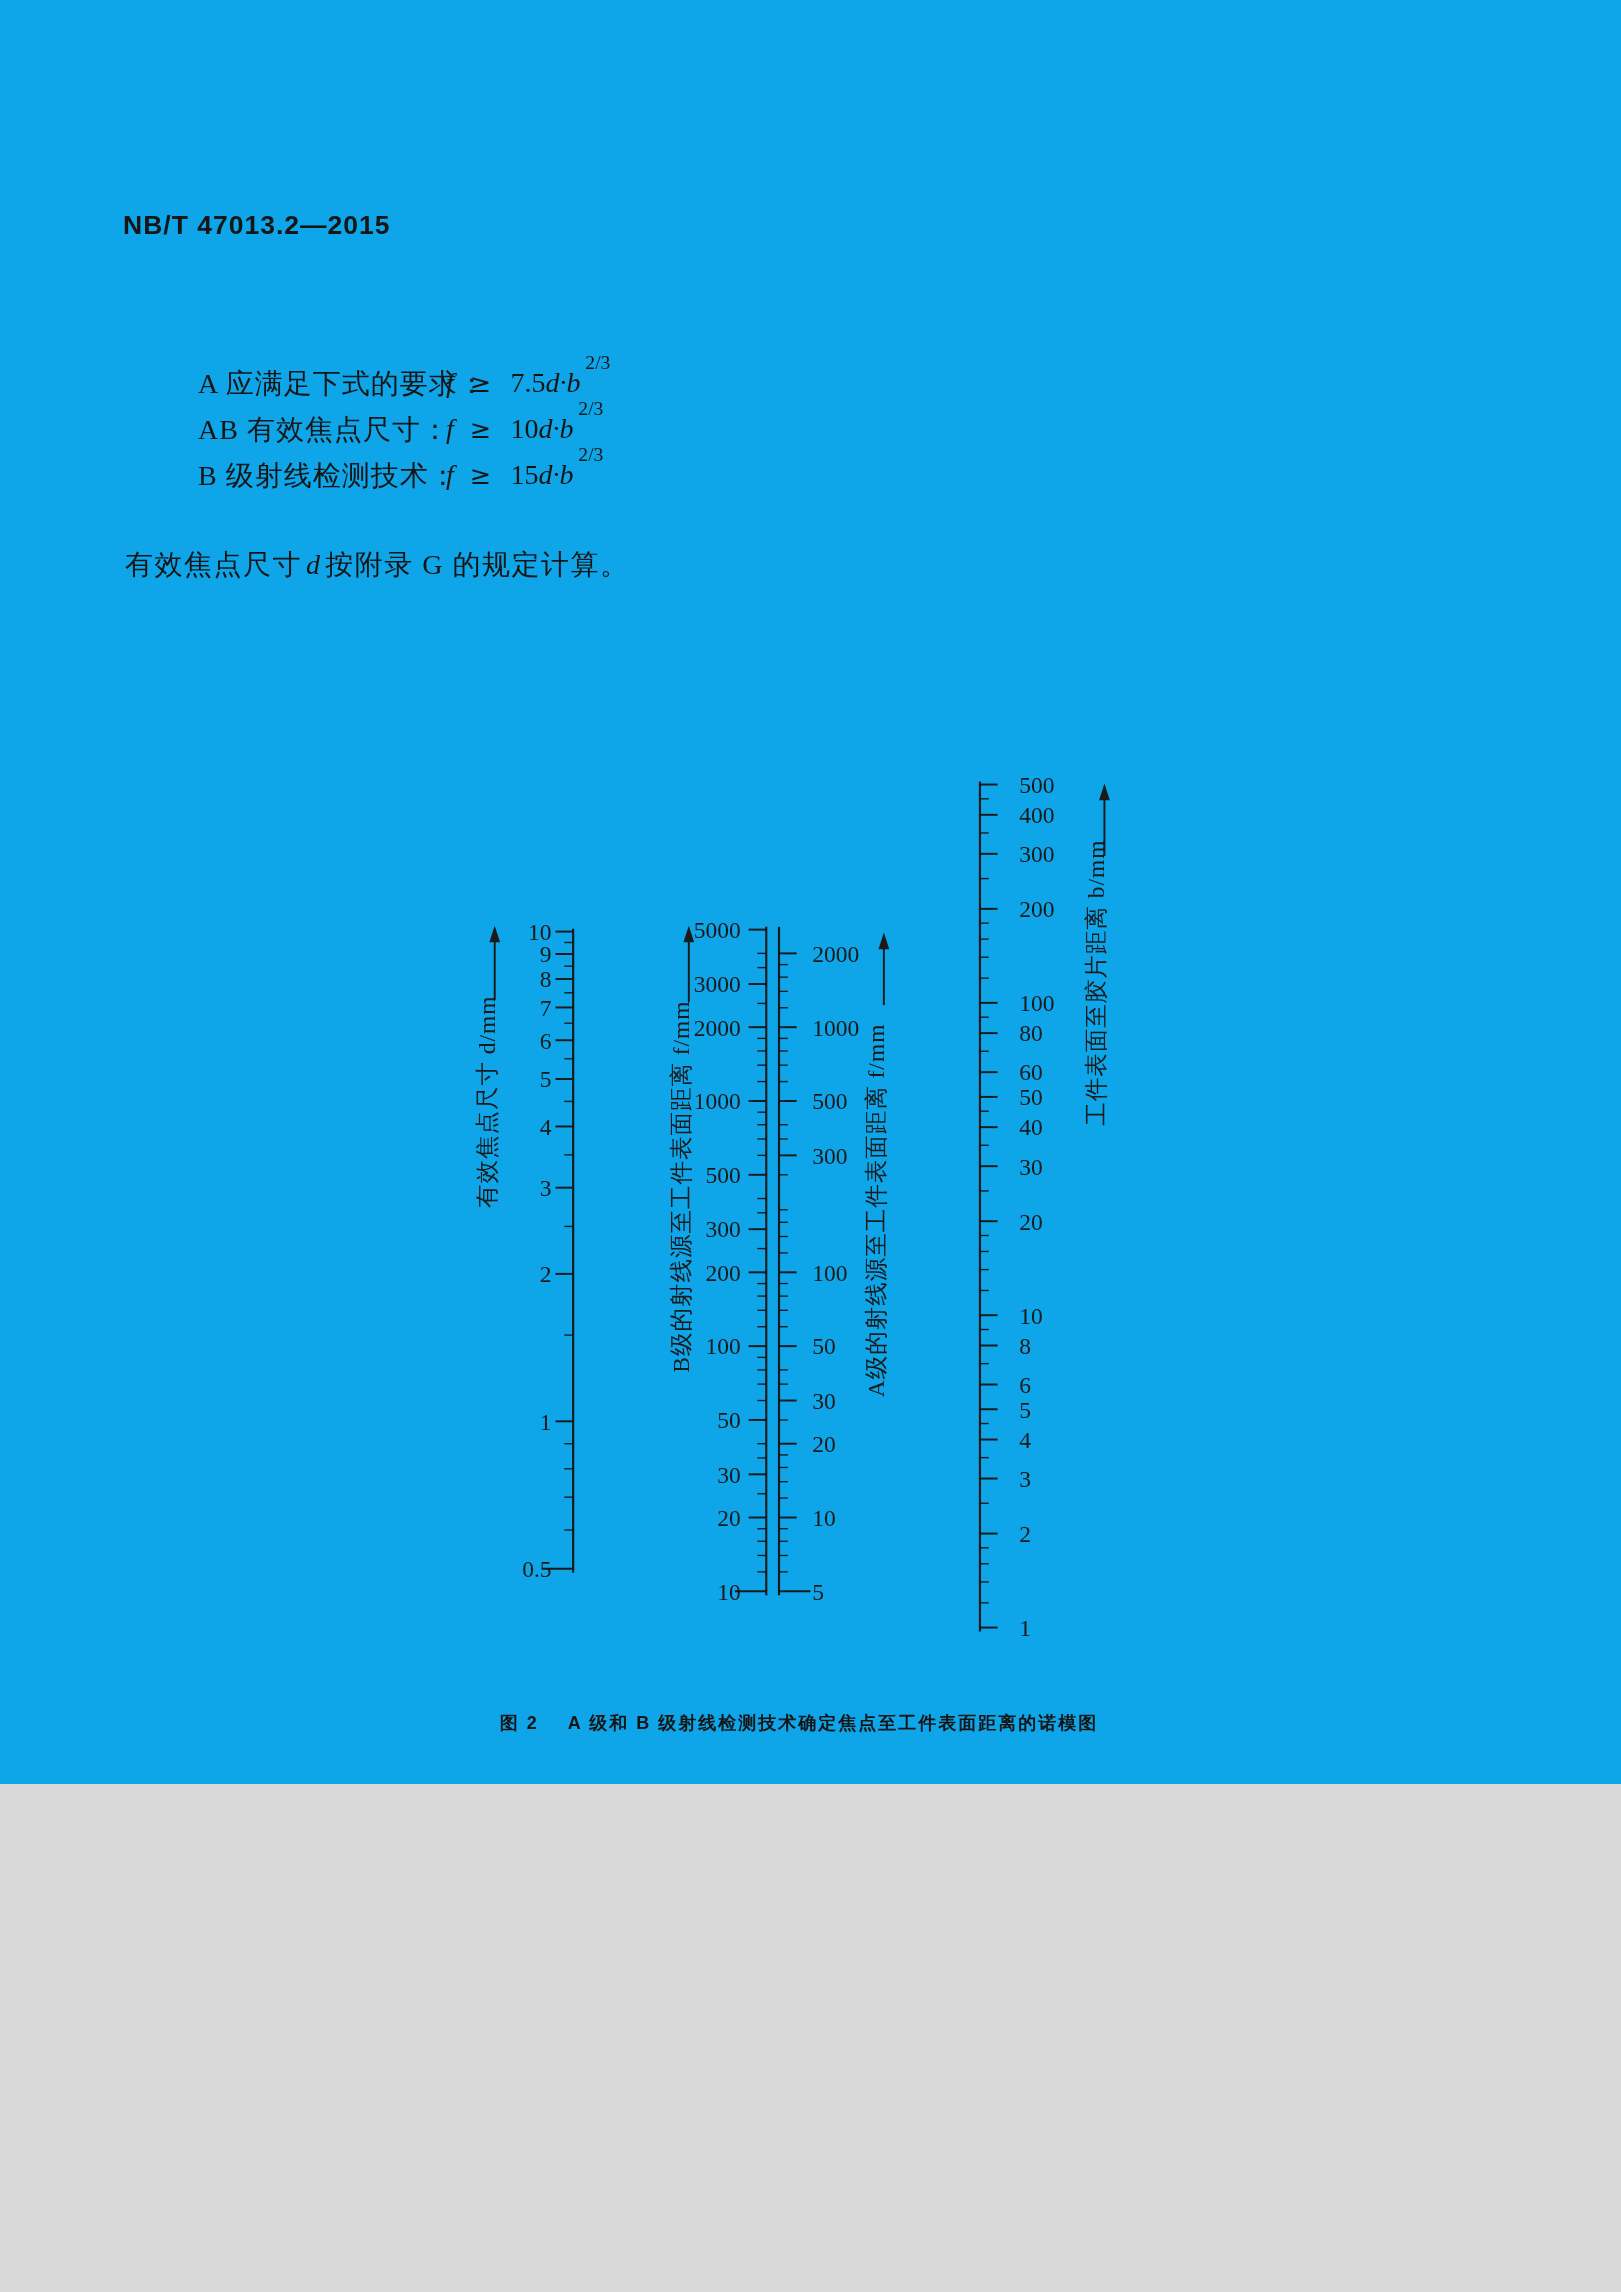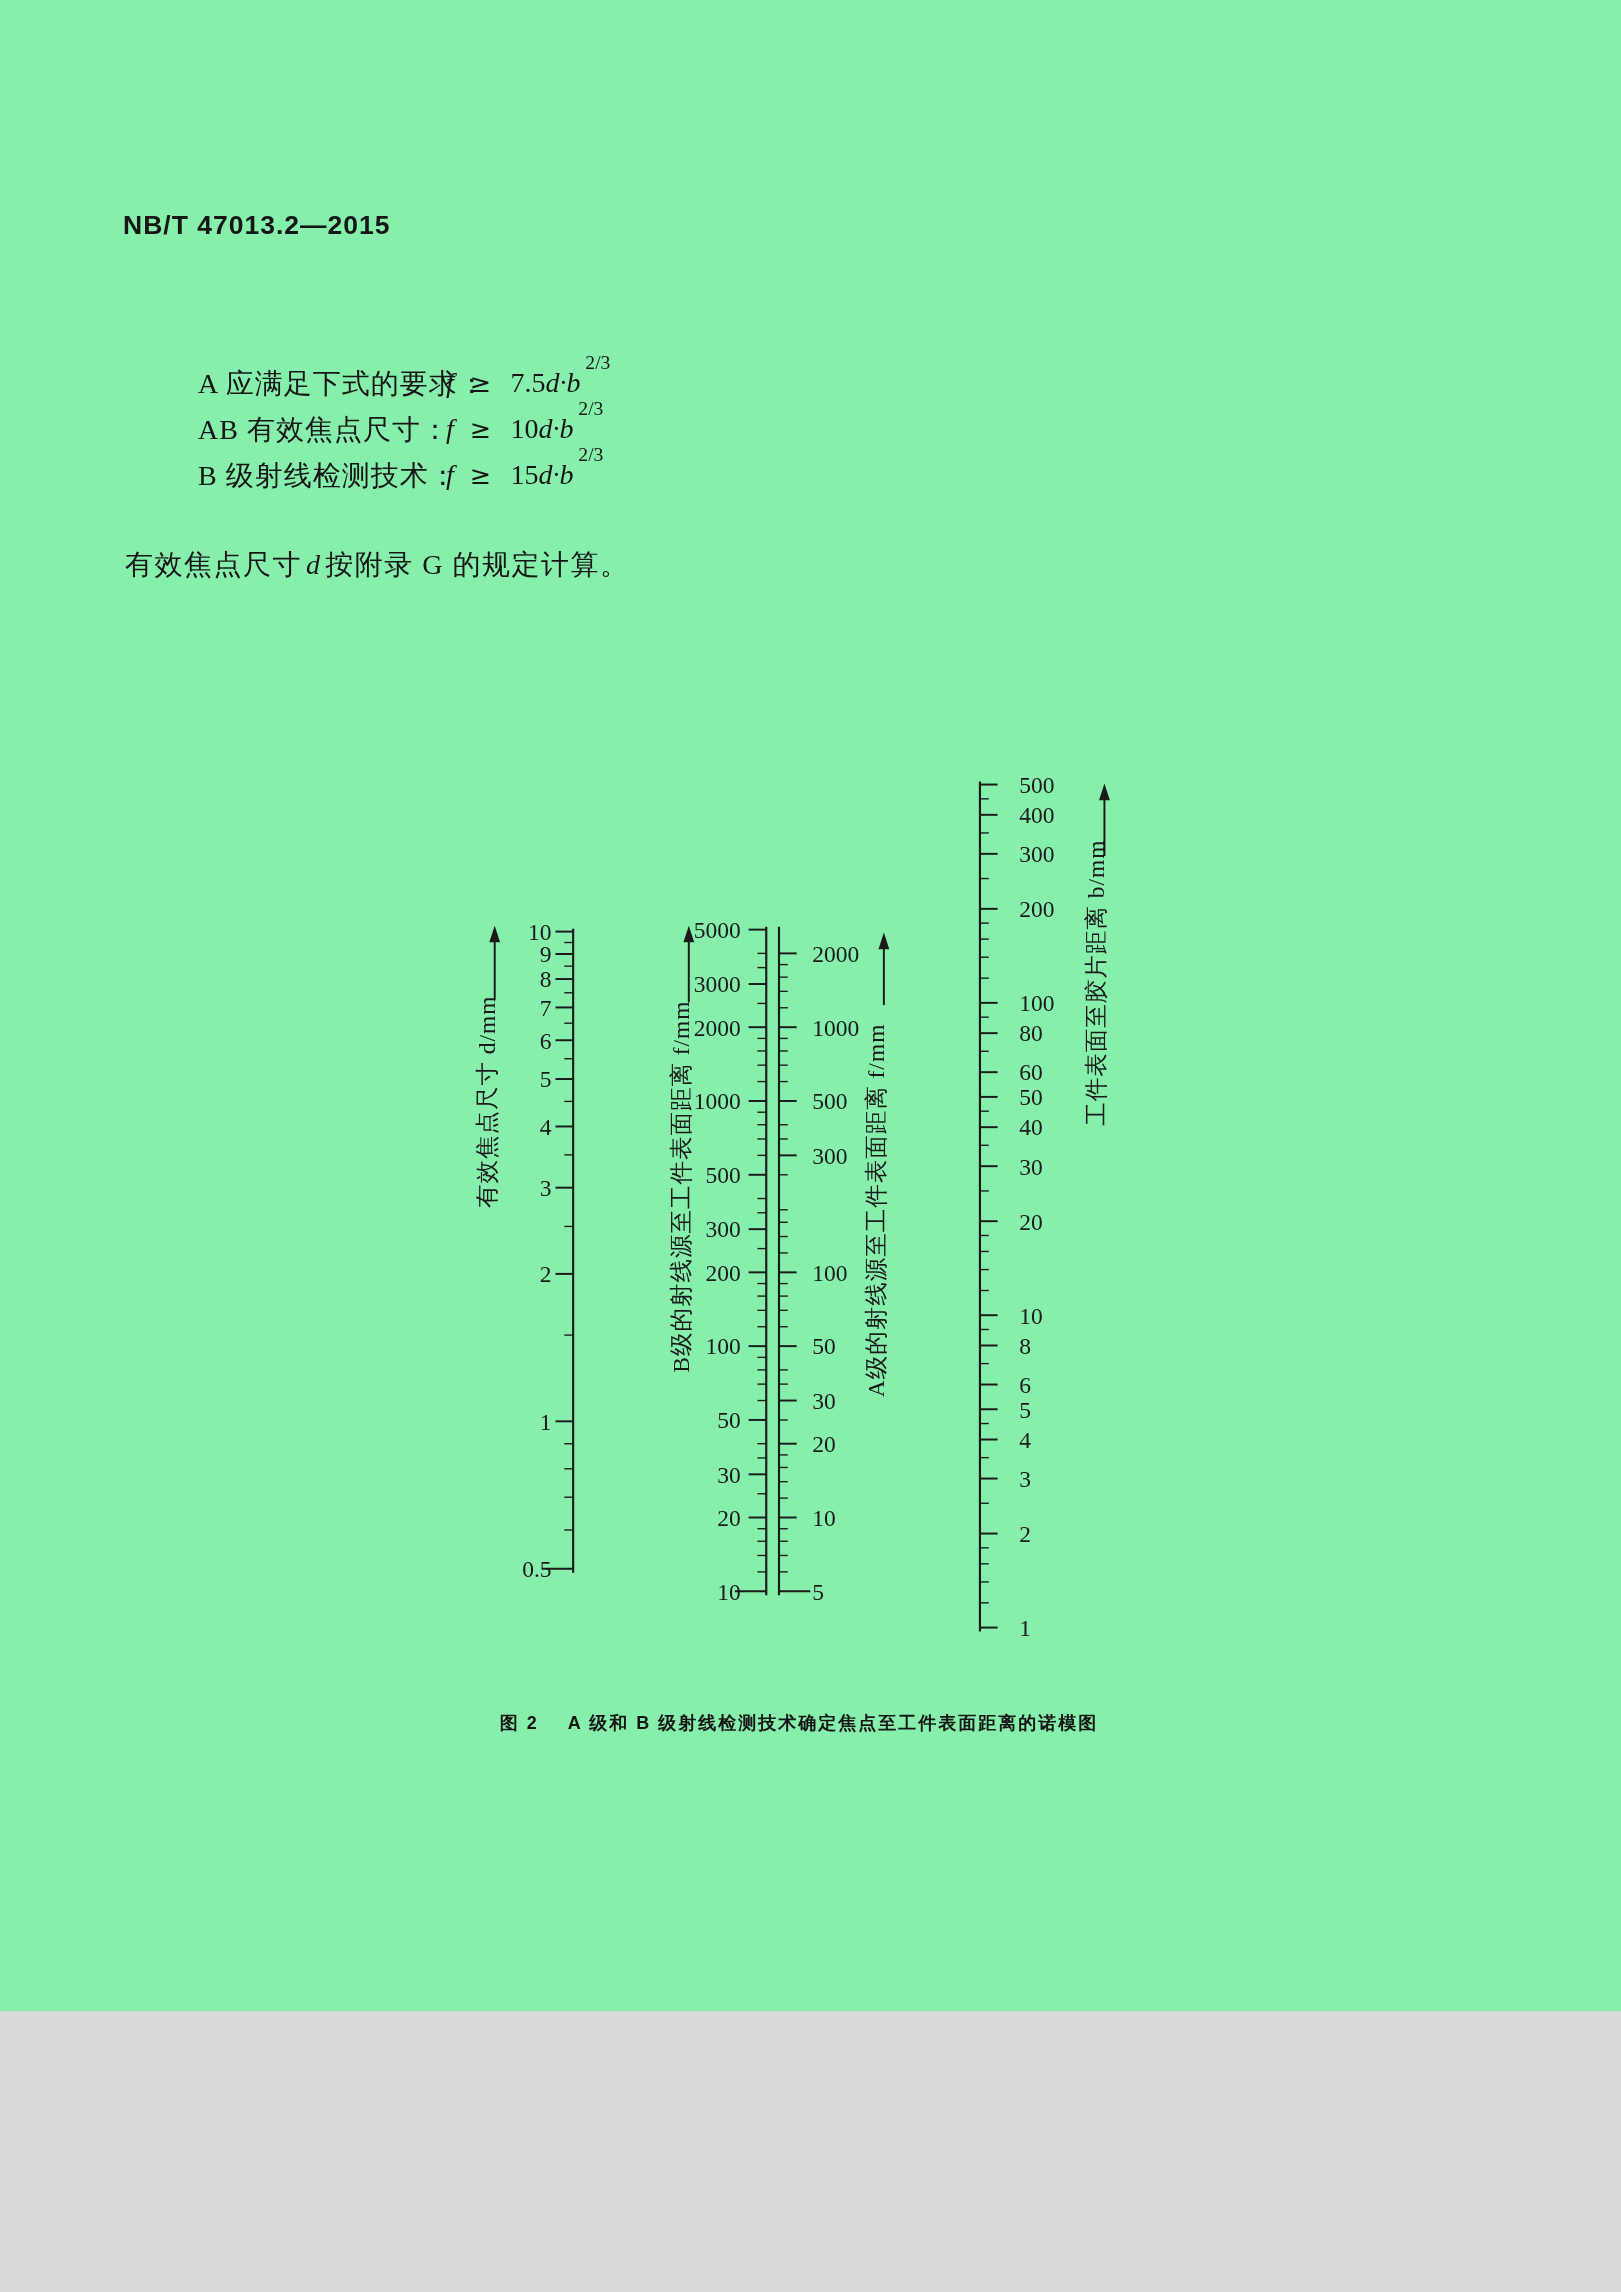--- a/index.html
+++ b/index.html
@@ -1,17 +1,17 @@
 <!DOCTYPE html>
 <html><head>
 <meta charset="utf-8">
 <style>
   html,body{margin:0;padding:0;background:#d9d9d9;}
   .page{
-    position:relative;width:1621px;height:2011px;background:#86efac;
+    position:relative;width:1621px;height:1784px;background:#0ea5e9;
     font-family:"Liberation Serif","DejaVu Serif",serif;color:#161616;overflow:hidden;
   }
   .abs{position:absolute;white-space:nowrap;}
   .doc-header{left:123px;top:210px;font-family:"Liberation Sans","DejaVu Sans",sans-serif;
     font-weight:700;font-size:26.5px;letter-spacing:1px;}
   .sec-heading{left:123px;top:264px;font-family:"Liberation Sans","DejaVu Sans",sans-serif;
     font-weight:700;font-size:28px;letter-spacing:2px;}
   .sec-heading .num{margin-right:25.5px;letter-spacing:1px;}
   .clause{left:123px;top:318px;font-size:28px;letter-spacing:1px;}
   .clause .clause-num{font-family:"Liberation Sans","DejaVu Sans",sans-serif;font-weight:700;

